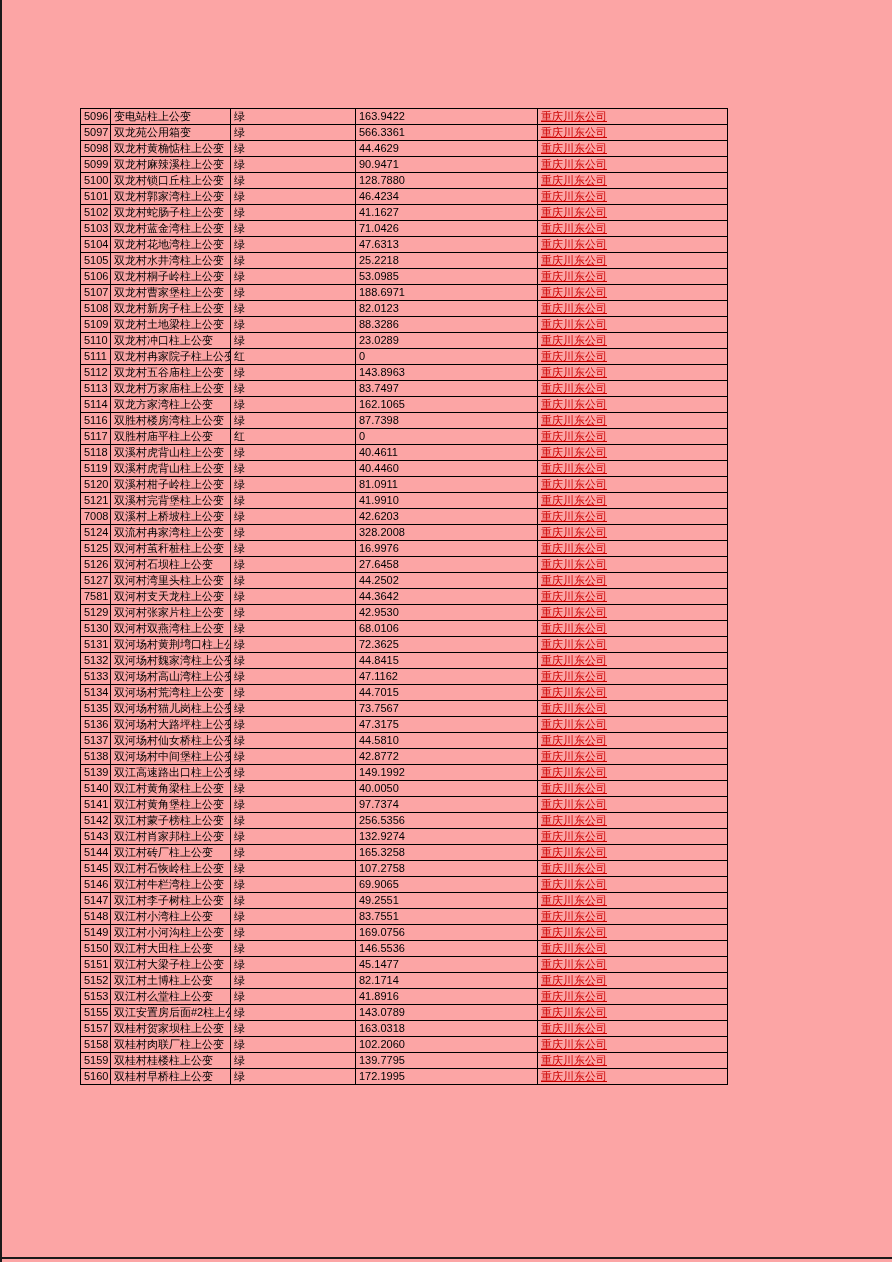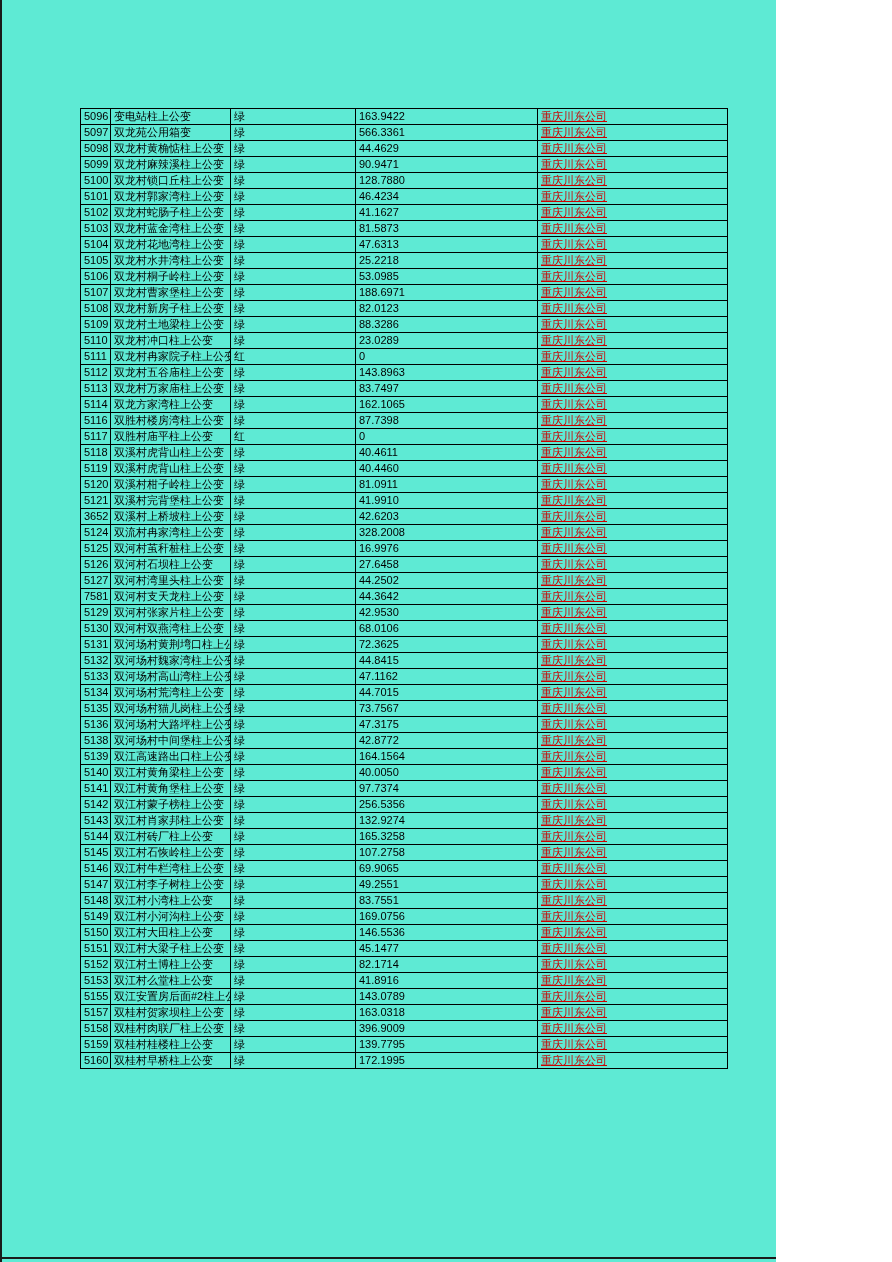--- a/index.html
+++ b/index.html
@@ -3,23 +3,23 @@
 <meta charset="utf-8">
 <style>
   html, body {
     margin: 0;
     padding: 0;
     background: #ffffff;
     font-family: "Liberation Sans", "DejaVu Sans", sans-serif;
   }
   .page {
     position: relative;
-    width: 776px;
+    width: 892px;
     height: 1262px;
-    background: #5eead4;
+    background: #fca5a5;
     overflow: hidden;
   }
   .edge-left {
     position: absolute;
     left: 0;
     top: 0;
     width: 2px;
     height: 1262px;
     background: #1a1a1a;
   }
@@ -121,21 +121,21 @@
           <td class="col-id">5102</td>
           <td class="col-name">双龙村蛇肠子柱上公变</td>
           <td class="col-status">绿</td>
           <td class="col-value">41.1627</td>
           <td class="col-company">重庆川东公司</td>
         </tr>
         <tr>
           <td class="col-id">5103</td>
           <td class="col-name">双龙村蓝金湾柱上公变</td>
           <td class="col-status">绿</td>
-          <td class="col-value">81.5873</td>
+          <td class="col-value">71.0426</td>
           <td class="col-company">重庆川东公司</td>
         </tr>
         <tr>
           <td class="col-id">5104</td>
           <td class="col-name">双龙村花地湾柱上公变</td>
           <td class="col-status">绿</td>
           <td class="col-value">47.6313</td>
           <td class="col-company">重庆川东公司</td>
         </tr>
         <tr>
@@ -244,21 +244,21 @@
           <td class="col-company">重庆川东公司</td>
         </tr>
         <tr>
           <td class="col-id">5121</td>
           <td class="col-name">双溪村完背堡柱上公变</td>
           <td class="col-status">绿</td>
           <td class="col-value">41.9910</td>
           <td class="col-company">重庆川东公司</td>
         </tr>
         <tr>
-          <td class="col-id">3652</td>
+          <td class="col-id">7008</td>
           <td class="col-name">双溪村上桥坡柱上公变</td>
           <td class="col-status">绿</td>
           <td class="col-value">42.6203</td>
           <td class="col-company">重庆川东公司</td>
         </tr>
         <tr>
           <td class="col-id">5124</td>
           <td class="col-name">双流村冉家湾柱上公变</td>
           <td class="col-status">绿</td>
           <td class="col-value">328.2008</td>
@@ -342,31 +342,38 @@
           <td class="col-company">重庆川东公司</td>
         </tr>
         <tr>
           <td class="col-id">5136</td>
           <td class="col-name">双河场村大路坪柱上公变</td>
           <td class="col-status">绿</td>
           <td class="col-value">47.3175</td>
           <td class="col-company">重庆川东公司</td>
         </tr>
         <tr>
+          <td class="col-id">5137</td>
+          <td class="col-name">双河场村仙女桥柱上公变</td>
+          <td class="col-status">绿</td>
+          <td class="col-value">44.5810</td>
+          <td class="col-company">重庆川东公司</td>
+        </tr>
+        <tr>
           <td class="col-id">5138</td>
           <td class="col-name">双河场村中间堡柱上公变</td>
           <td class="col-status">绿</td>
           <td class="col-value">42.8772</td>
           <td class="col-company">重庆川东公司</td>
         </tr>
         <tr>
           <td class="col-id">5139</td>
           <td class="col-name">双江高速路出口柱上公变</td>
           <td class="col-status">绿</td>
-          <td class="col-value">164.1564</td>
+          <td class="col-value">149.1992</td>
           <td class="col-company">重庆川东公司</td>
         </tr>
         <tr>
           <td class="col-id">5140</td>
           <td class="col-name">双江村黄角梁柱上公变</td>
           <td class="col-status">绿</td>
           <td class="col-value">40.0050</td>
           <td class="col-company">重庆川东公司</td>
         </tr>
         <tr>
@@ -471,21 +478,21 @@
           <td class="col-id">5157</td>
           <td class="col-name">双桂村贺家坝柱上公变</td>
           <td class="col-status">绿</td>
           <td class="col-value">163.0318</td>
           <td class="col-company">重庆川东公司</td>
         </tr>
         <tr>
           <td class="col-id">5158</td>
           <td class="col-name">双桂村肉联厂柱上公变</td>
           <td class="col-status">绿</td>
-          <td class="col-value">396.9009</td>
+          <td class="col-value">102.2060</td>
           <td class="col-company">重庆川东公司</td>
         </tr>
         <tr>
           <td class="col-id">5159</td>
           <td class="col-name">双桂村桂楼柱上公变</td>
           <td class="col-status">绿</td>
           <td class="col-value">139.7795</td>
           <td class="col-company">重庆川东公司</td>
         </tr>
         <tr>

